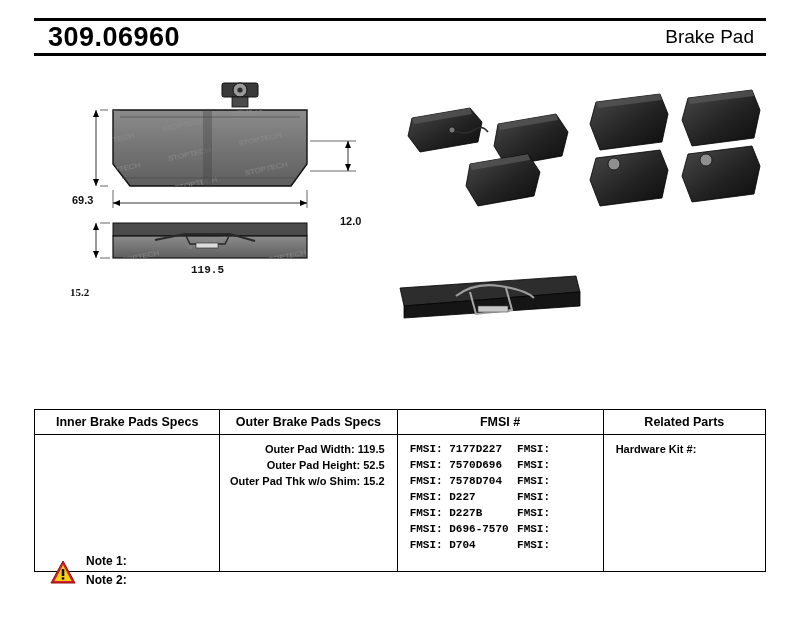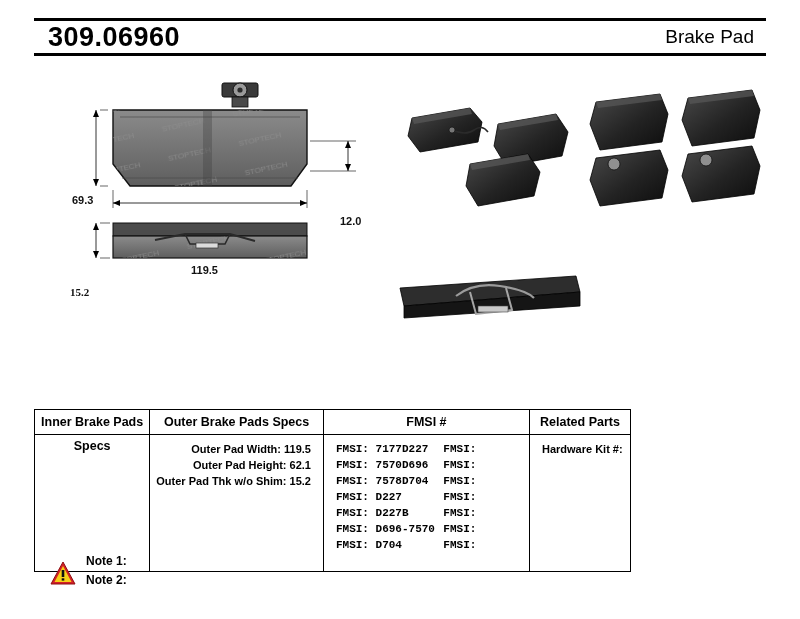--- a/index.html
+++ b/index.html
@@ -57,21 +57,21 @@
     font-weight: bold;
     color: #111;
     white-space: nowrap;
   }
 
   
   .spec-table {
     position: absolute;
     left: 34px;
     top: 409px;
-    width: 597px;
+    width: 732px;
     border: 1.5px solid #000;
     box-sizing: border-box;
     display: flex;
   }
   .spec-col {
     box-sizing: border-box;
     border-right: 1.5px solid #000;
     display: flex;
     flex-direction: column;
   }
@@ -117,21 +117,21 @@
     padding-left: 6px;
     text-align: left;
   }
 
   
   .notes {
     position: absolute;
     left: 50px;
     top: 552px;
     display: flex;
-    align-items: flex-end;
+    align-items: center;
   }
   .warn-icon { width: 26px; height: 34px; margin-right: 10px; margin-top: 2px;}
   .note-lines { }
   .note-line {
     font-size: 12px;
     font-weight: bold;
     line-height: 19px;
   }
 </style>
 </head>
@@ -242,36 +242,36 @@
       <path d="M400 228 L576 216 L580 232 L404 246 Z" fill="#2d2d2d" stroke="#000" stroke-width="0.8"></path>
       <path d="M404 246 L580 232 L580 246 L404 258 Z" fill="#151515" stroke="#000" stroke-width="0.8"></path>
 
       <path d="M456 236 q18 -14 44 -10 q26 4 34 12" fill="none" stroke="#9b9b9b" stroke-width="2.2"></path>
       <path d="M470 232 L476 254 L512 250 L506 228" fill="none" stroke="#a5a5a5" stroke-width="2"></path>
       <rect x="478" y="246" width="30" height="6" fill="#c9c9c9" stroke="#444" stroke-width="0.6"></rect>
     </g>
   </svg>
 
   <div class="dim-label" style="left:72px; top:134px;">69.3</div>
-  <div class="dim-label" style="left:191px; top:204px;">119.5</div>
+  <div class="dim-label" style="left:191px; top:204px;font-family:Liberation Mono, monospace;">119.5</div>
   <div class="dim-label" style="left:340px; top:155px;">12.0</div>
   <div class="dim-label" style="left:70px; top:226px;font-family:Liberation Serif, serif;">15.2</div>
 </div>
 
 <div class="spec-table">
 
   <div class="spec-col col-inner">
     <div class="col-head">Inner Brake Pads Specs</div>
   </div>
 
   <div class="spec-col col-outer">
     <div class="col-head">Outer Brake Pads Specs</div>
     <div class="col-body">
       <div class="spec-line">Outer Pad Width: 119.5</div>
-      <div class="spec-line">Outer Pad Height: 62.1</div>
+      <div class="spec-line">Outer Pad Height: 52.5</div>
       <div class="spec-line">Outer Pad Thk w/o Shim: 15.2</div>
     </div>
   </div>
 
   <div class="spec-col col-fmsi">
     <div class="col-head">FMSI #</div>
     <div class="col-body">
       <div class="fmsi-row">
         <div class="fmsi-left">FMSI:  7177D227</div>
         <div class="fmsi-right">FMSI:</div>

